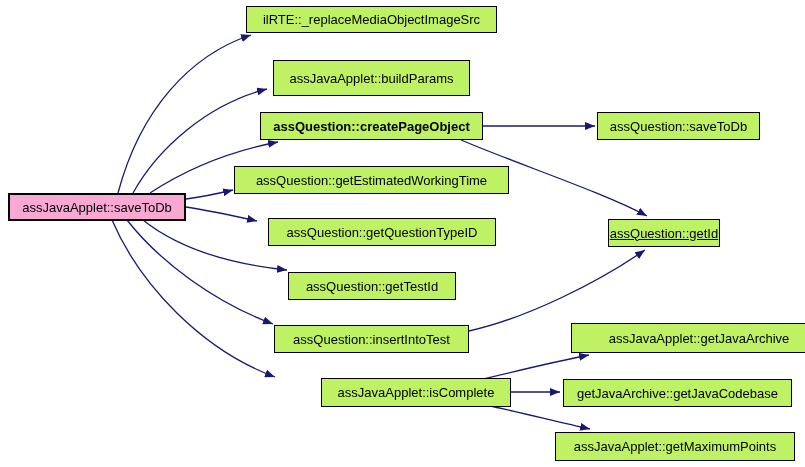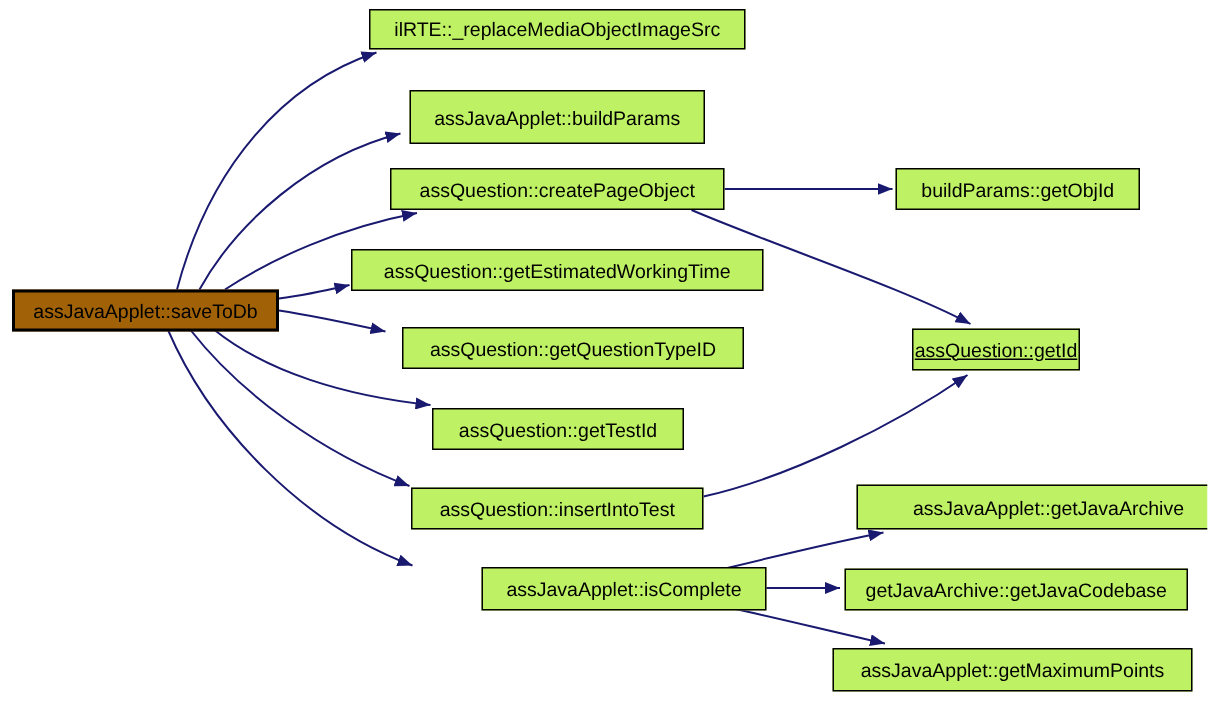--- a/index.html
+++ b/index.html
@@ -27,21 +27,21 @@
     align-items: center;
     justify-content: center;
     background: #bef264;
     border: 1px solid #000000;
     color: #000000;
     font-size: 13px;
     white-space: nowrap;
     cursor: pointer;
   }
   .node.root {
-    background: #a16207;
+    background: #f9a8d4;
     border: 2px solid #000000;
     cursor: default;
   }
 </style>
 </head>
 <body>
 
 <div id="graph">
 
   <svg id="edges" viewBox="0 0 805 467" xmlns="http://www.w3.org/2000/svg">
@@ -67,33 +67,33 @@
       <path d="M 467,401 C 502,408 550,420 590,429" marker-end="url(#arrow)"></path>
     </g>
   </svg>
 
   <div class="node root" style="left:8px; top:193px; width:178px; height:28px;">assJavaApplet::saveToDb</div>
 
   <div class="node" style="left:246px; top:6px; width:251px; height:27px;">ilRTE::_replaceMediaObjectImageSrc</div>
 
   <div class="node" style="left:273px; top:60px; width:197px; height:36px;">assJavaApplet::buildParams</div>
 
-  <div class="node" style="left:260px; top:112px; width:223px; height:28px;">assQuestion::createPageObject</div>
+  <div class="node" style="left:260px; top:112px; width:223px; height:28px;font-weight:bold;">assQuestion::createPageObject</div>
 
   <div class="node" style="left:234px; top:166px; width:275px; height:28px;">assQuestion::getEstimatedWorkingTime</div>
 
   <div class="node" style="left:268px; top:218px; width:228px; height:28px;">assQuestion::getQuestionTypeID</div>
 
   <div class="node" style="left:288px; top:272px; width:168px; height:28px;">assQuestion::getTestId</div>
 
   <div class="node" style="left:274px; top:325px; width:195px; height:28px;">assQuestion::insertIntoTest</div>
 
   <div class="node" style="left:277px; top:378px; width:190px; height:29px;margin-left:44px;">assJavaApplet::isComplete</div>
 
-  <div class="node" style="left:597px; top:112px; width:163px; height:28px;">buildParams::getObjId</div>
+  <div class="node" style="left:597px; top:112px; width:163px; height:28px;">assQuestion::saveToDb</div>
 
   <div class="node" style="left:608px; top:219px; width:112px; height:28px;text-decoration:underline;">assQuestion::getId</div>
 
   <div class="node" style="left:571px; top:323px; width:256px; height:30px;">assJavaApplet::getJavaArchive</div>
 
   <div class="node" style="left:563px; top:379px; width:229px; height:28px;">getJavaArchive::getJavaCodebase</div>
 
   <div class="node" style="left:555px; top:432px; width:240px; height:29px;">assJavaApplet::getMaximumPoints</div>
 
 </div>

